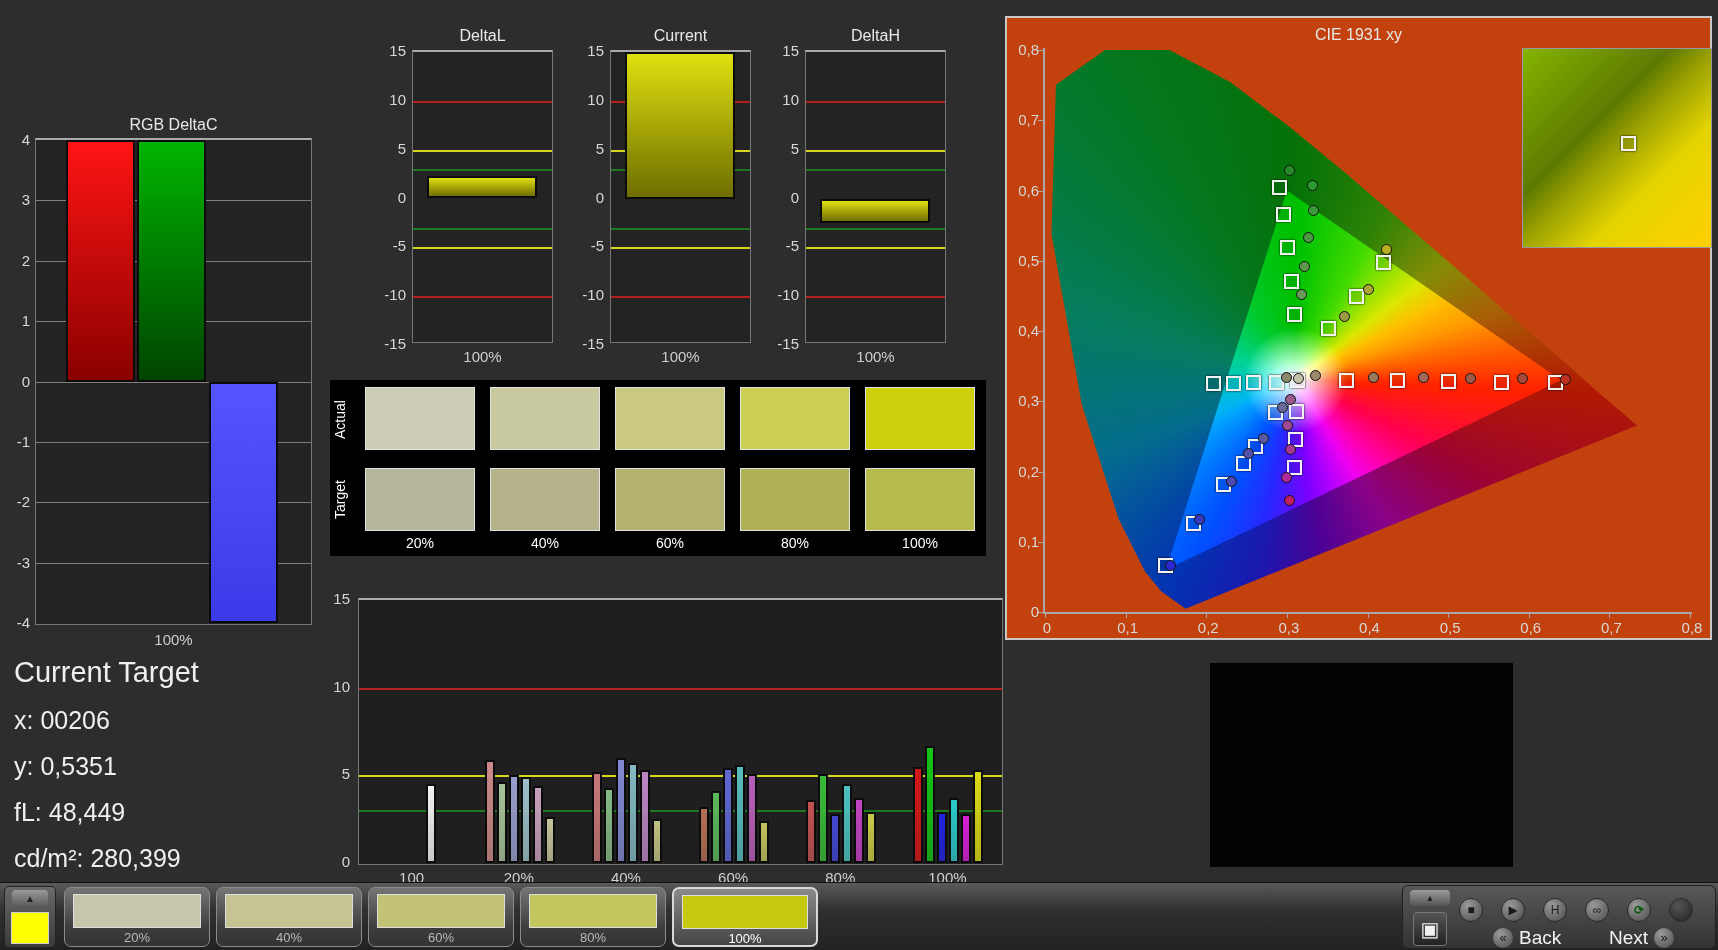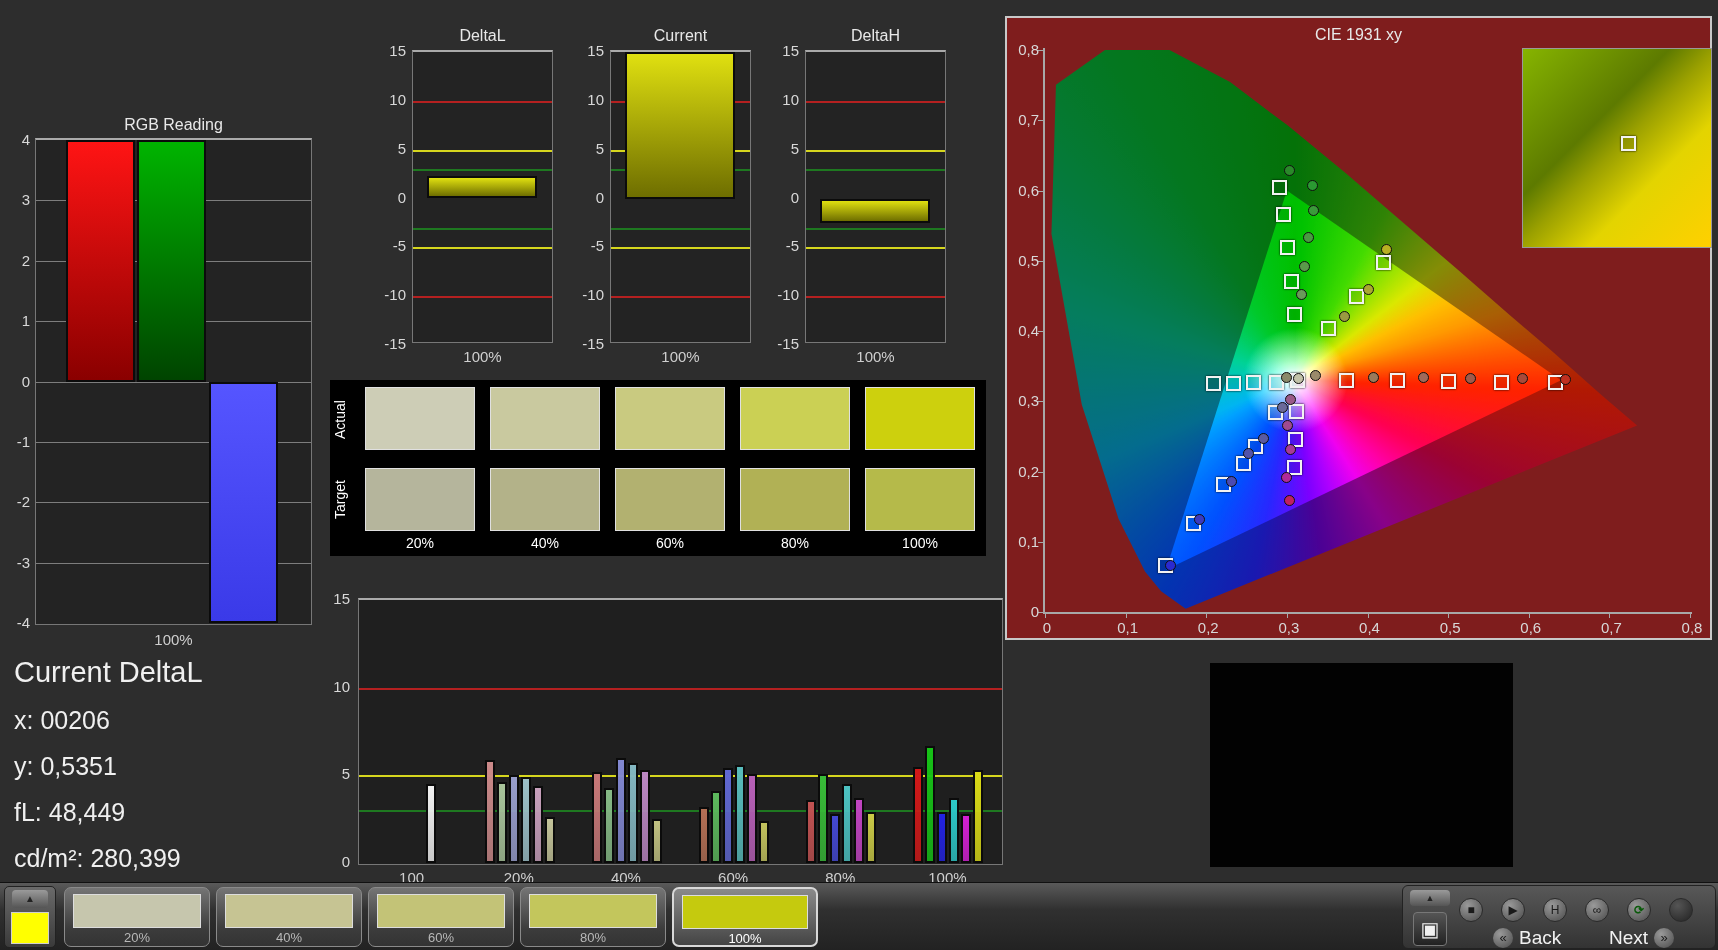--- a/index.html
+++ b/index.html
@@ -26,21 +26,21 @@
   .bar { position:absolute; border:2px solid #0b0b0b; }
 
   
   #swatch-panel { left:330px; top:380px; width:656px; height:176px; background:#000; }
   .rowlbl { position:absolute; left:2px; width:18px; color:#fff; font-size:14px;
     writing-mode:vertical-rl; transform:rotate(180deg); text-align:center; }
   .swatch { position:absolute; width:110px; height:63px; border:1px solid #e0e0e0; }
   .swlbl { position:absolute; width:110px; color:#fff; font-size:14px; text-align:center; top:155px; }
 
   
-  #cie-panel { left:1005px; top:16px; width:707px; height:624px; background:#7f1d1d;
+  #cie-panel { left:1005px; top:16px; width:707px; height:624px; background:#c2410c;
     border:2px solid #c8c8c8; }
   #cie-title { left:0; right:0; top:8px; }
   #cie-plotbox { left:38px; top:32px; width:645px; height:562px; overflow:hidden; }
   .cie-fill { position:absolute; inset:0;
     background:
       radial-gradient(circle 70px at 38.8% 58.7%, rgba(235,245,255,.95), rgba(235,245,255,0) 75%),
       conic-gradient(from 0deg at 38.8% 58.7%,
         #00a005 0deg, #3db800 28deg, #b8c400 52deg, #f08200 72deg,
         #ff2000 92deg, #e00048 118deg, #c400c4 148deg, #6a00d8 172deg,
         #2222ff 192deg, #0048ff 212deg, #0098c8 248deg, #00b080 288deg,
@@ -97,21 +97,21 @@
     background:radial-gradient(circle at 35% 30%, #9a9a9a, #4a4a4a); color:#1a1a1a;
     font-size:13px; text-align:center; line-height:19px; vertical-align:middle; }
   .nav-text { vertical-align:middle; padding:0 6px; }
 </style>
 </head>
 <body>
 
 <div id="app">
 
 
-  <div class="abs chart-title ctr" style="left:35px;top:116px;width:277px;">RGB Reading</div>
+  <div class="abs chart-title ctr" style="left:35px;top:116px;width:277px;">RGB DeltaC</div>
   <div id="rgb-plot" class="plot" style="left:35px;top:138px;width:277px;height:487px;">
       <div class="gridline" style="top: 60.375px;"></div>
       <div class="gridline" style="top: 120.75px;"></div>
       <div class="gridline" style="top: 181.125px;"></div>
       <div class="gridline" style="top: 241.5px;"></div>
       <div class="gridline" style="top: 301.875px;"></div>
       <div class="gridline" style="top: 362.25px;"></div>
       <div class="gridline" style="top: 422.625px;"></div>
       <div class="bar" style="left: 30px; width: 69px; top: 0px; height: 241.5px; background: linear-gradient(rgb(255, 20, 20), rgb(138, 0, 0));"></div>
       <div class="bar" style="left: 101px; width: 69px; top: 0px; height: 241.5px; background: linear-gradient(rgb(0, 180, 0), rgb(0, 68, 0));"></div>
@@ -251,21 +251,21 @@
     </div>
   <div id="de-xlbls" class="abs">
       <div class="xlbl" style="left: 376.583px; top: 869px; width: 70px;">100</div>
       <div class="xlbl" style="left: 483.75px; top: 869px; width: 70px;">20%</div>
       <div class="xlbl" style="left: 590.917px; top: 869px; width: 70px;">40%</div>
       <div class="xlbl" style="left: 698.083px; top: 869px; width: 70px;">60%</div>
       <div class="xlbl" style="left: 805.25px; top: 869px; width: 70px;">80%</div>
       <div class="xlbl" style="left: 912.417px; top: 869px; width: 70px;">100%</div>
     </div>
 
-  <div id="reading-heading" class="abs">Current DeltaL</div>
+  <div id="reading-heading" class="abs">Current Target</div>
   <div class="abs reading-line" style="top:706px;">x: 00206</div>
   <div class="abs reading-line" style="top:752px;">y: 0,5351</div>
   <div class="abs reading-line" style="top:798px;">fL: 48,449</div>
   <div class="abs reading-line" style="top:844px;">cd/m²: 280,399</div>
 
   <div id="cie-panel" class="abs">
     <div id="cie-title" class="abs chart-title ctr">CIE 1931 xy</div>
     <div id="cie-plotbox" class="abs">
       <div id="cie-horseshoe" class="cie-fill"></div>
       <div id="cie-triangle" class="cie-fill"></div>

